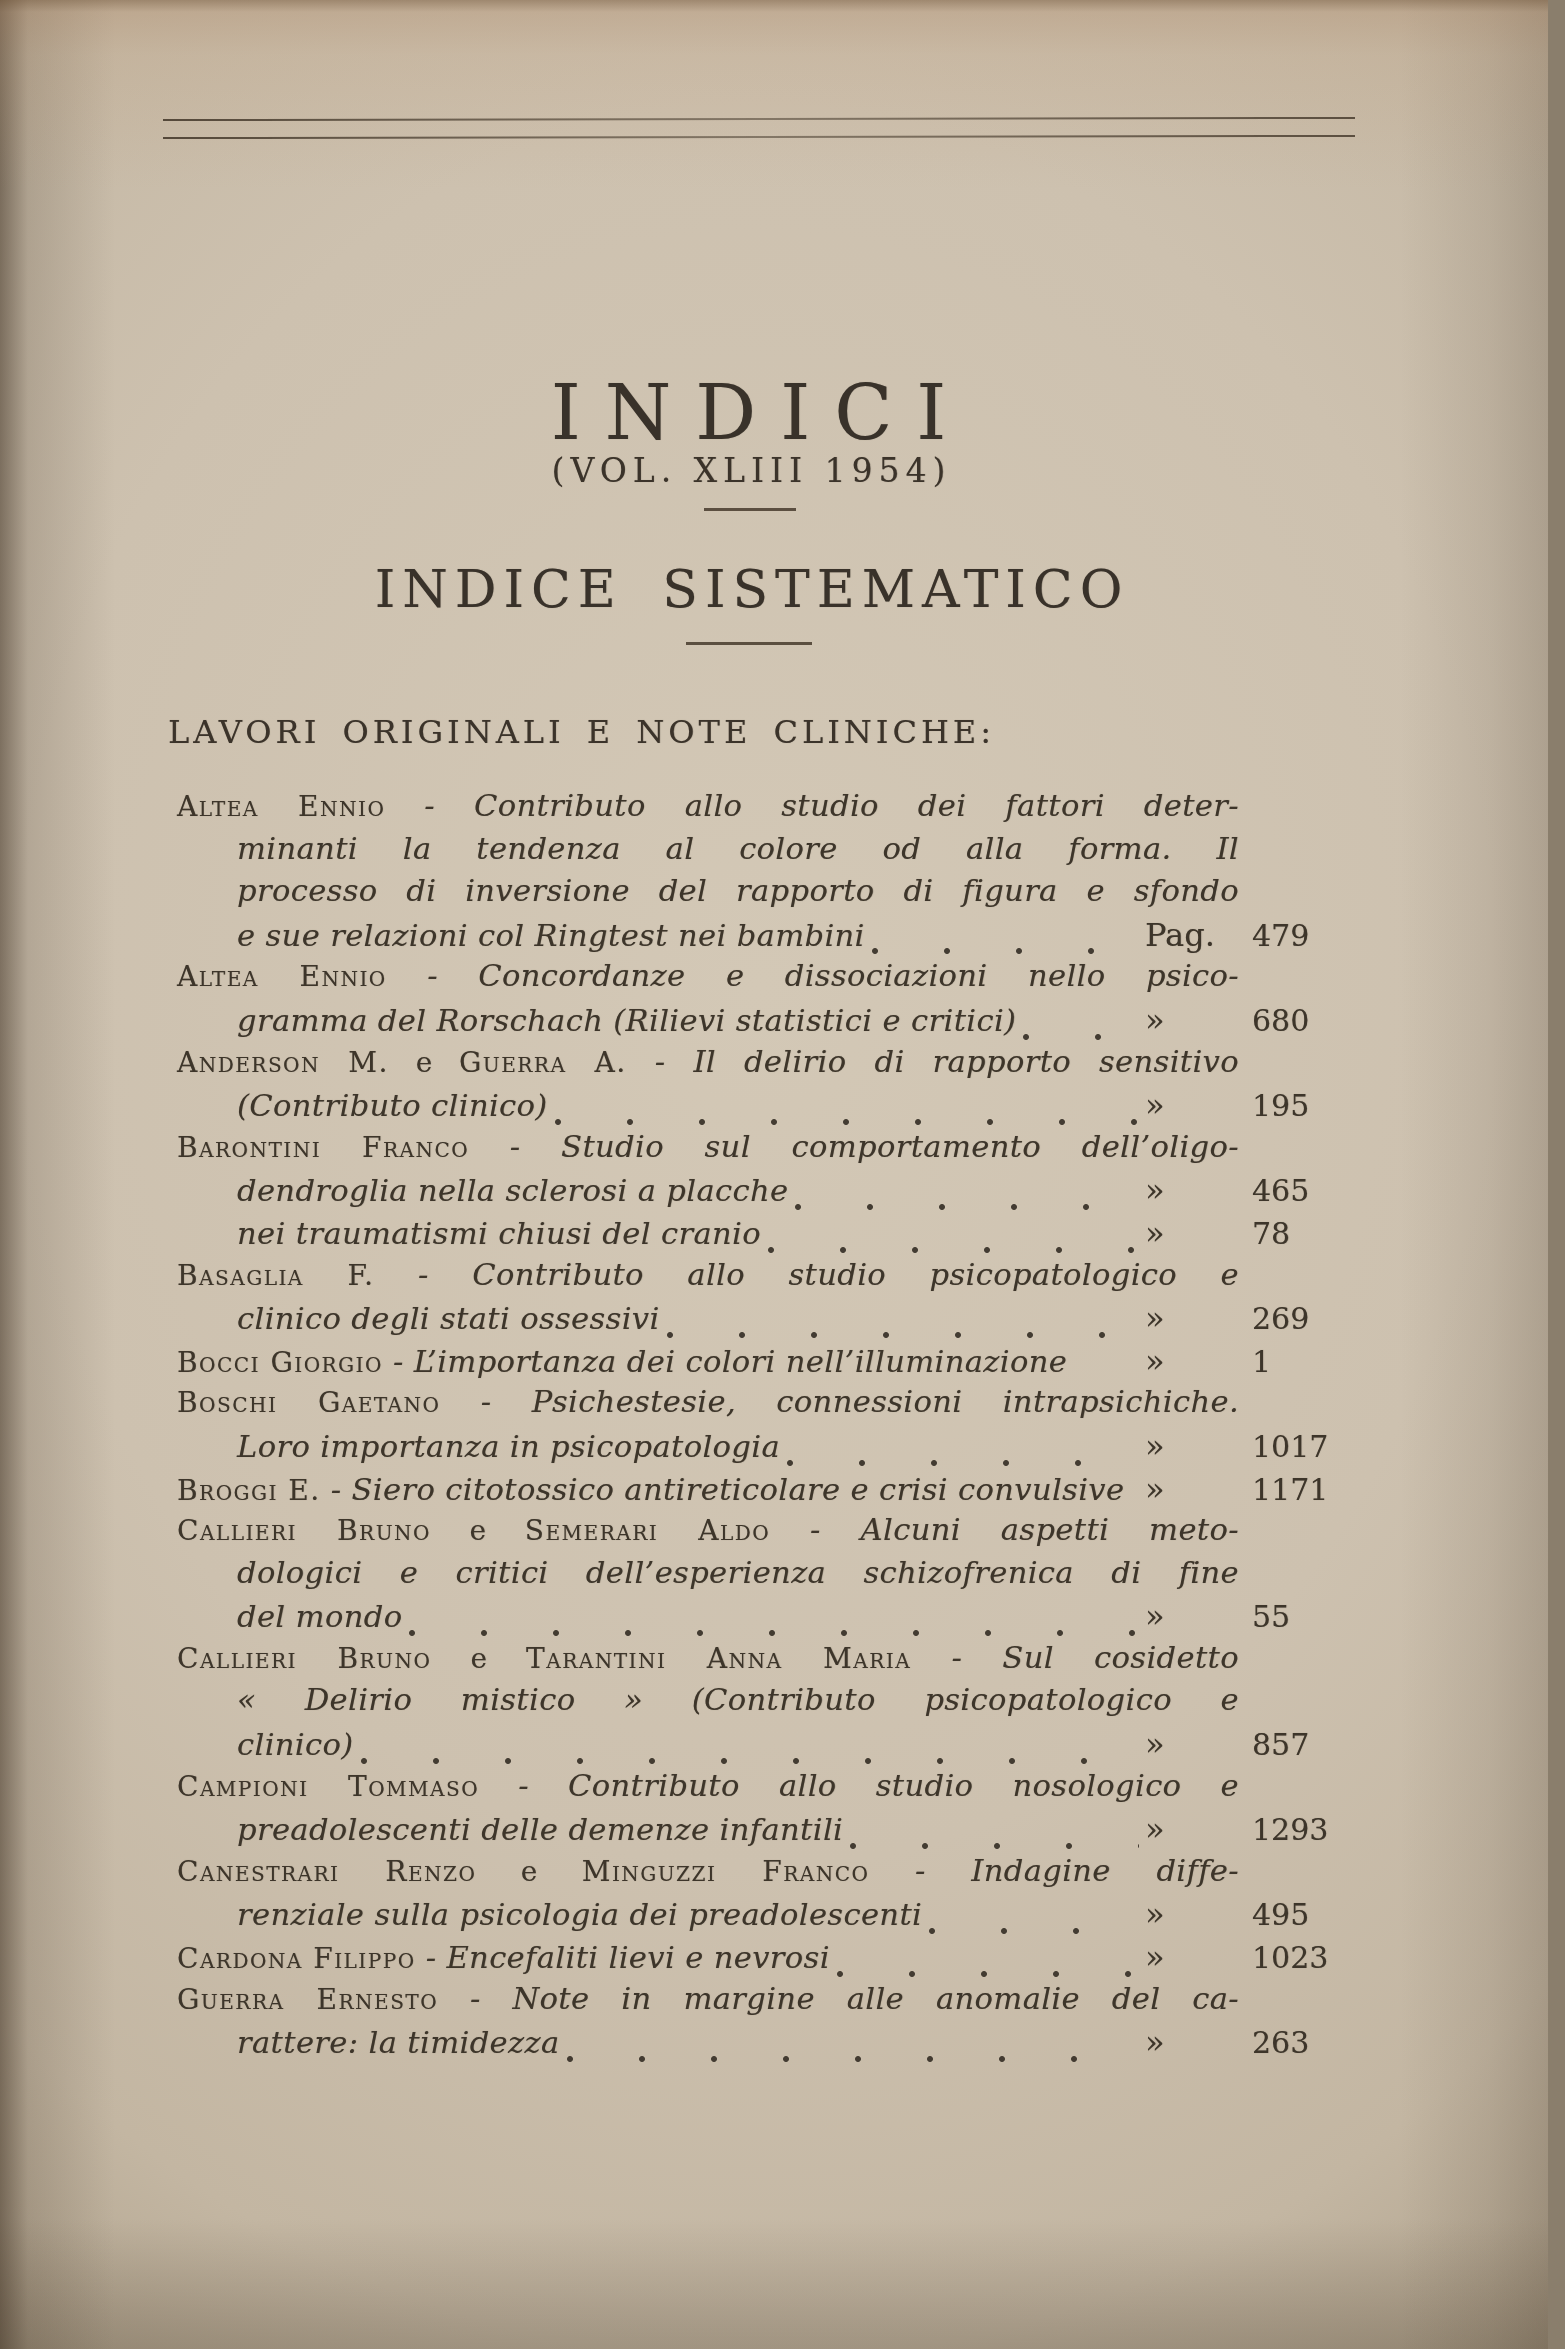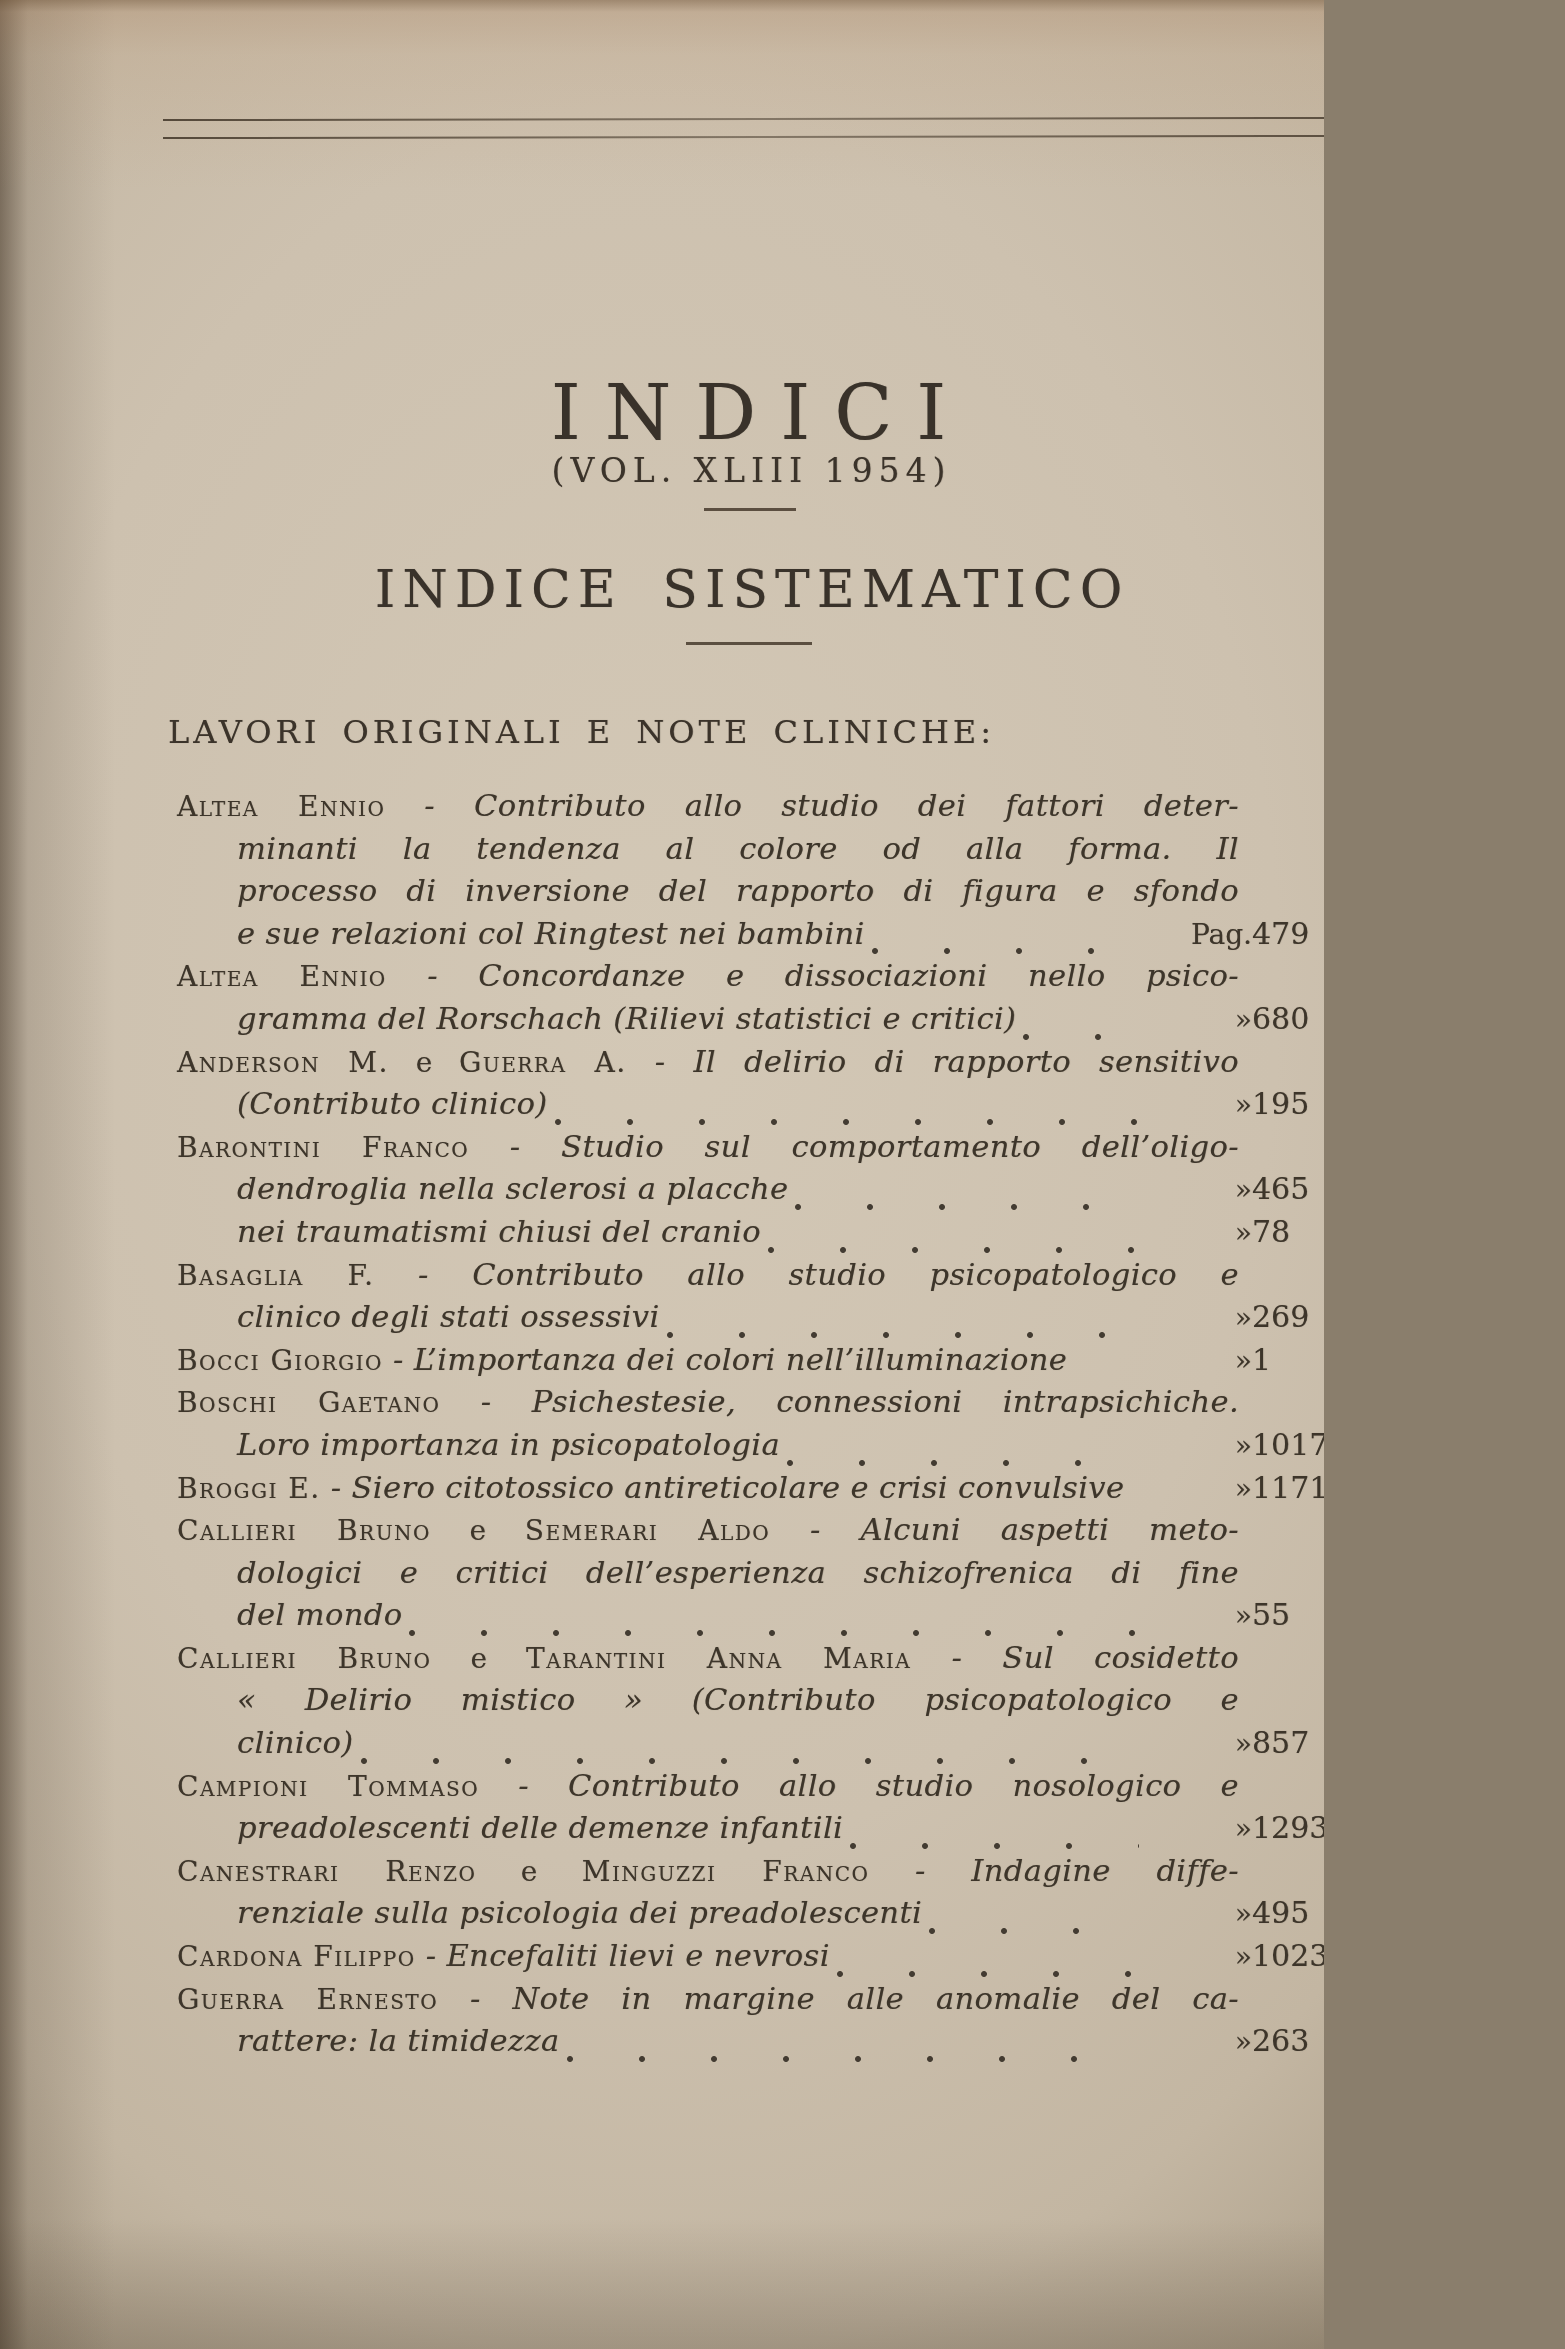--- a/index.html
+++ b/index.html
@@ -1,18 +1,18 @@
 <!DOCTYPE html>
 <html><head>
 <meta charset="utf-8">
 <style>
   html,body{margin:0;padding:0;background:#8a7e6c;}
   .page{
     position:relative;
-    width:1324px;height:2349px;
+    width:1548px;height:2349px;
     overflow:hidden;
     font-family:"DejaVu Serif", serif;
     color:#3d352a;
     background-color:#c9bdab;
     background-image:
       linear-gradient(180deg, rgba(123,92,62,.55) 0px, rgba(170,130,95,.30) 12px, rgba(185,148,112,.16) 55px, rgba(0,0,0,0) 190px),
       linear-gradient(90deg, rgba(60,46,32,.55) 0px, rgba(60,46,32,.18) 28px, rgba(60,46,32,0) 115px, rgba(60,46,32,0) 1400px, rgba(60,46,32,.10) 1490px, rgba(60,46,32,.24) 1565px),
       linear-gradient(0deg, rgba(70,58,42,.28) 0px, rgba(70,58,42,0) 130px),
       radial-gradient(ellipse 95% 75% at 49% 42%, #d3c8b6 0%, #cdc1af 50%, #c3b6a2 78%, #a89a84 100%);
   }
@@ -36,21 +36,21 @@
   #list-heading{position:absolute;left:168px;top:716px;font-size:32px;letter-spacing:4px;word-spacing:8px;line-height:1;color:#3b332a;white-space:nowrap;}
 
   .entries{position:absolute;left:177px;top:788px;width:1153px;}
   .line{display:flex;align-items:baseline;height:42.6px;}
   .line.ind{padding-left:60px;}
   .line:not(.fill) .text{white-space:nowrap;}
   .line.fill .text{flex:1 1 auto;margin-right:91px;text-align:justify;text-align-last:justify;}
   .sc{font-variant:small-caps;font-size:28px;letter-spacing:1.5px;}
   .rm{font-size:28px;}
   .it{font-style:italic;font-size:30.5px;letter-spacing:0.4px;}
-  .refsym{font-size:28px;width:107px;text-align:right;flex:0 0 auto;}
+  .refsym{font-size:32px;width:107px;text-align:left;flex:0 0 auto;}
   .num{font-size:30px;width:78px;text-align:left;flex:0 0 auto;}
   .leader{flex:1 1 auto;min-width:10px;align-self:flex-end;height:34px;margin:0 6px;
     background-image:radial-gradient(circle at 4px 27px, rgba(52,45,36,.9) 2.5px, rgba(52,45,36,0) 3.4px);
     background-size:72px 34px;background-repeat:repeat-x;}
   .spacer{flex:1 1 auto;min-width:16px;}
 </style>
 </head>
 <body>
 
 <div class="page">

